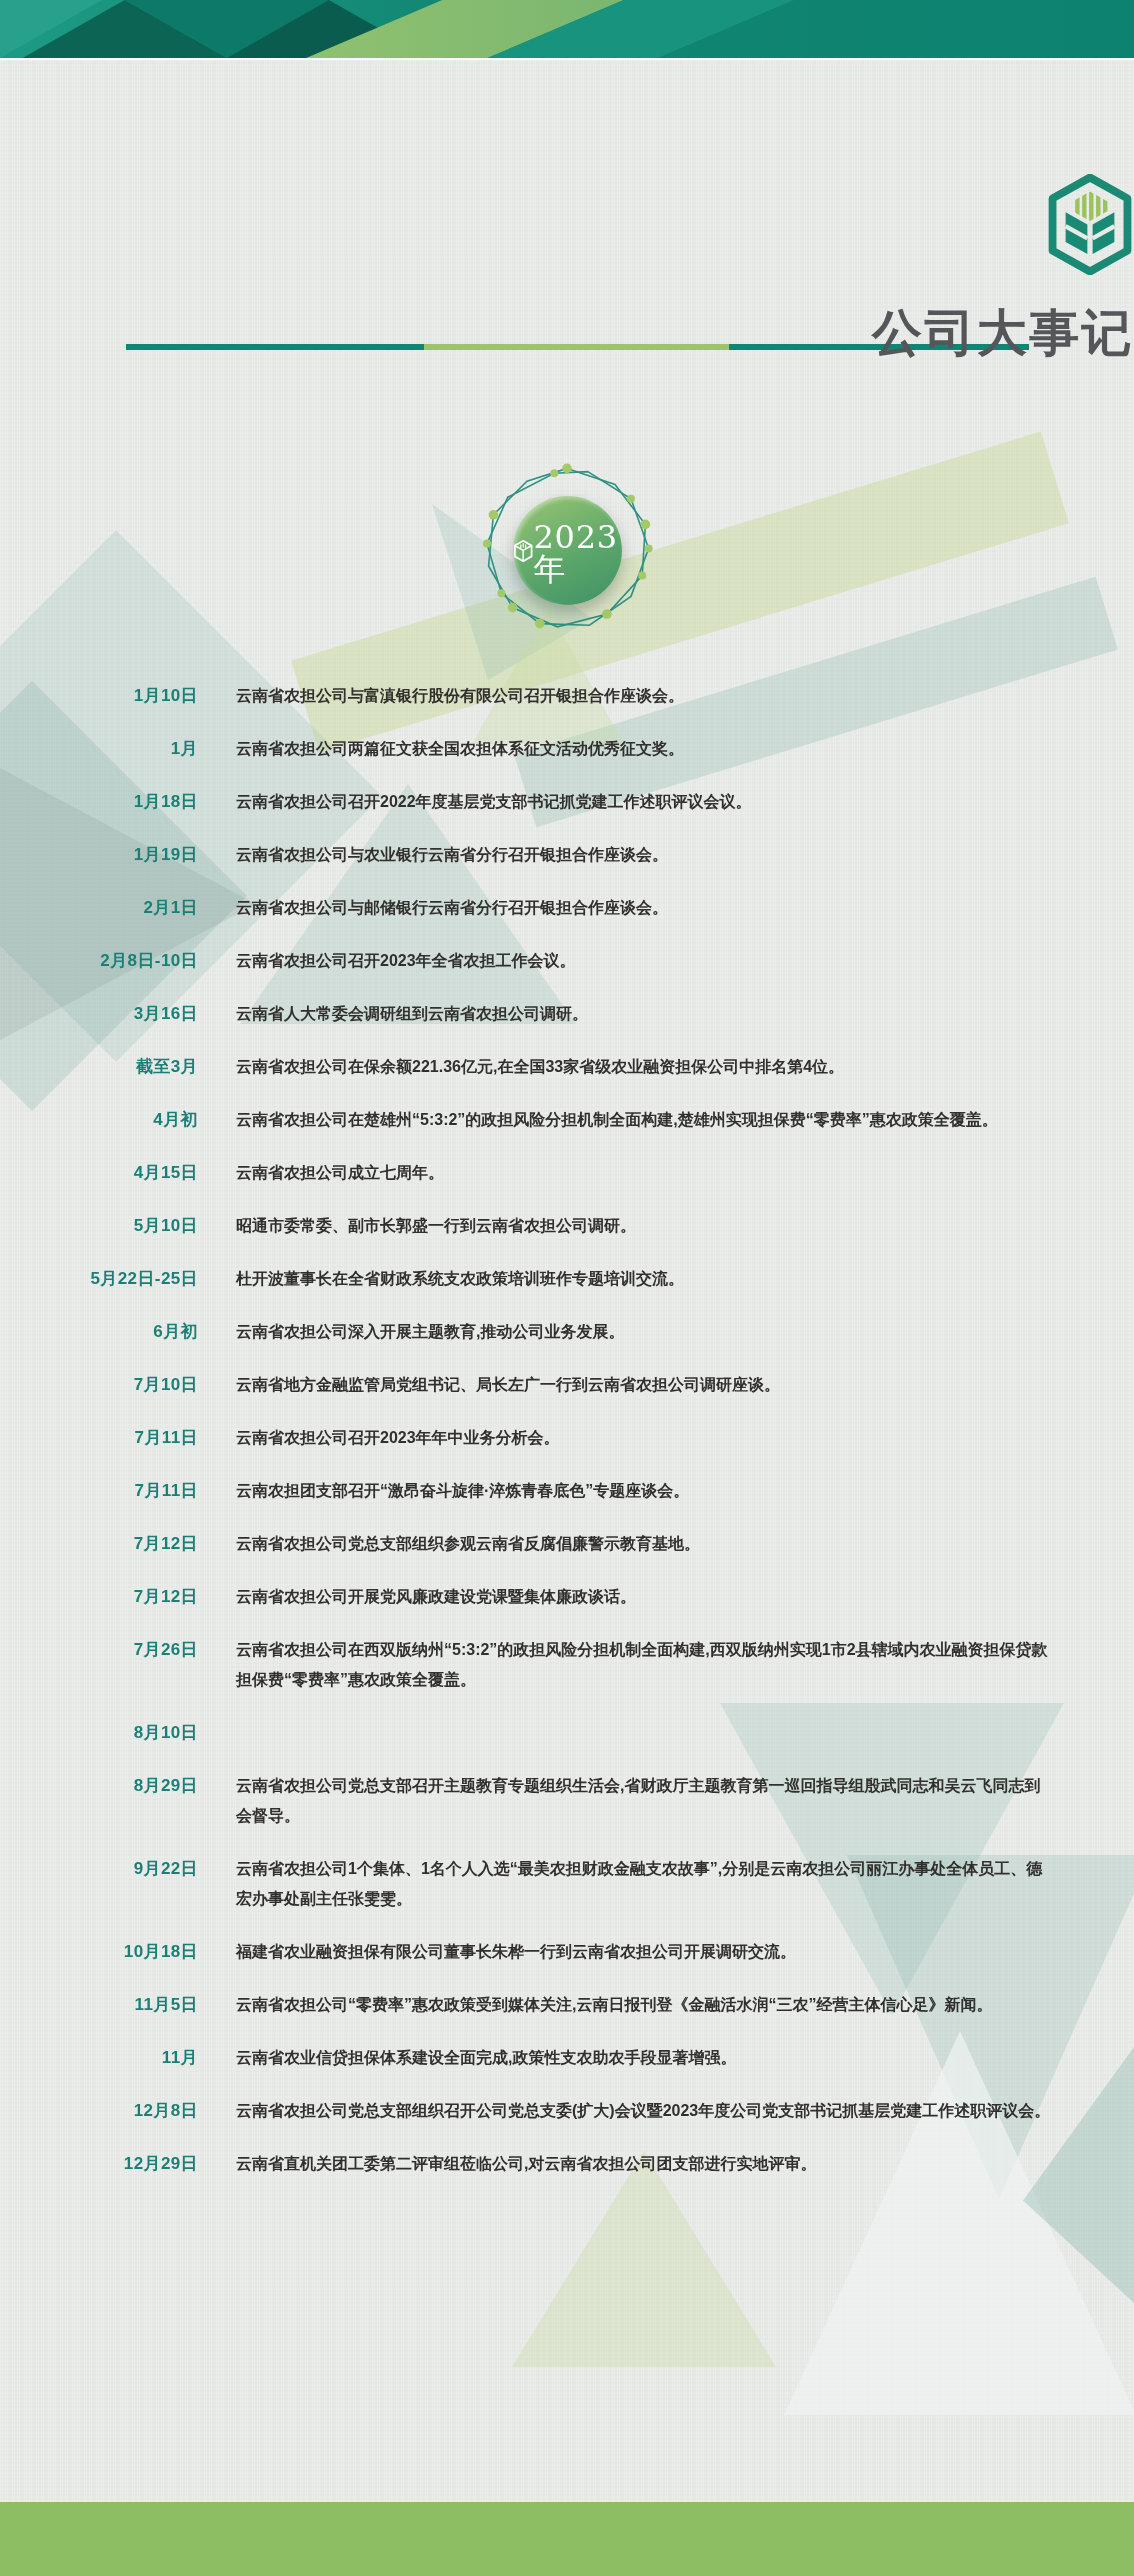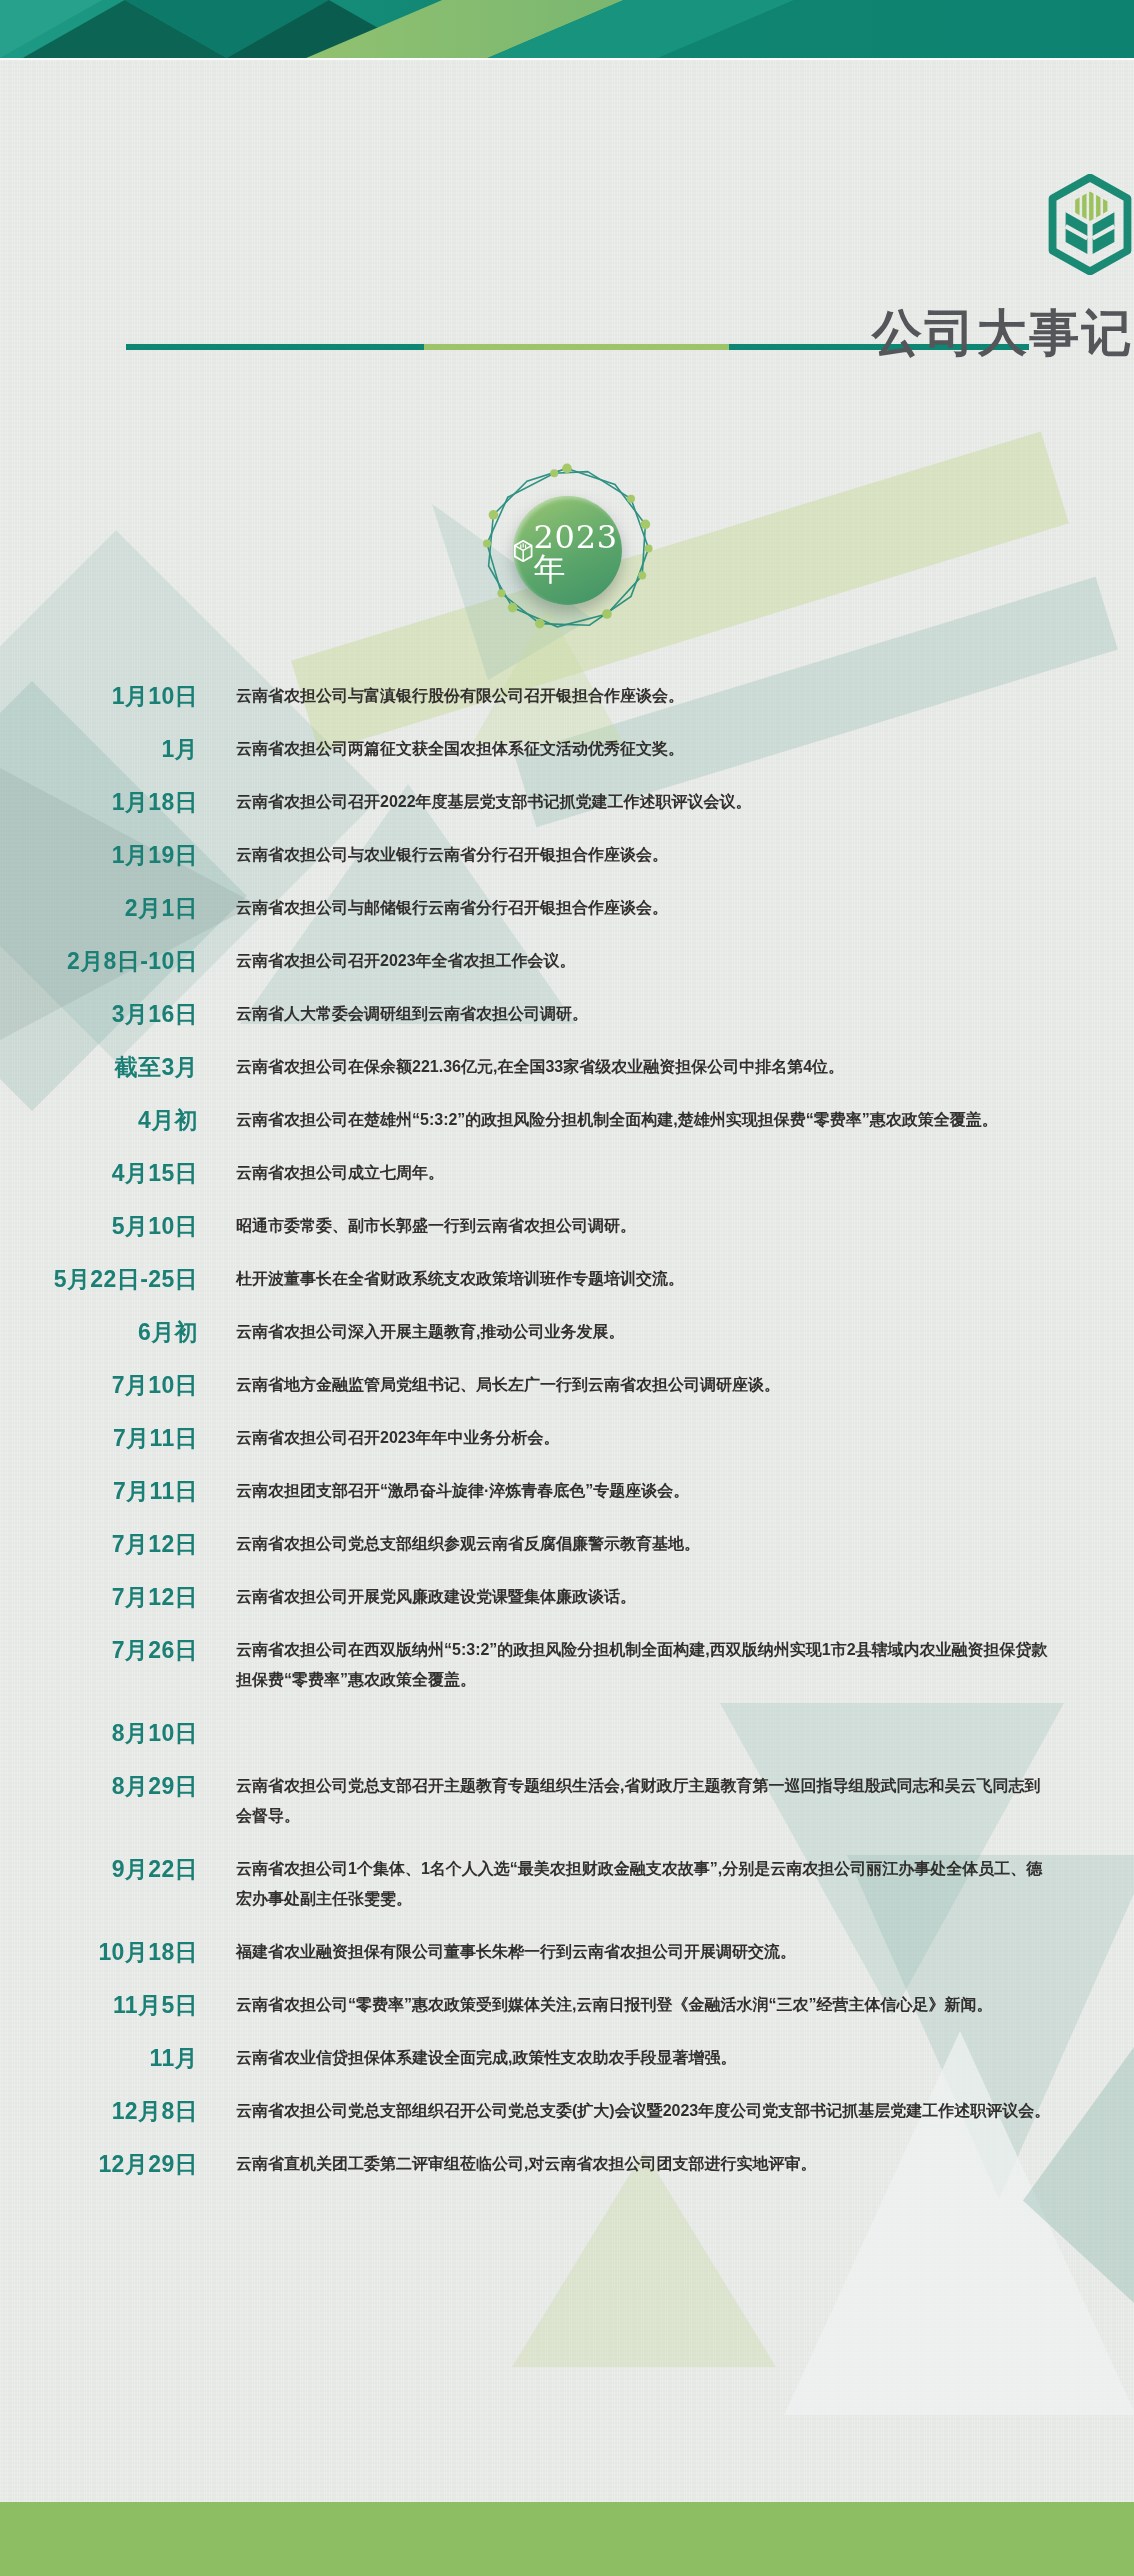--- a/index.html
+++ b/index.html
@@ -70,21 +70,21 @@
   .badge-year{
     font-family:"DejaVu Serif", serif; font-size:32px; color:#ffffff; line-height:1;
     margin-top:4.8px; letter-spacing:0.8px;
   }
 
   
   .timeline{position:absolute;top:681px;left:30px;width:1074px;z-index:2;}
   .row{display:flex;align-items:flex-start;margin-bottom:23px;}
   .date{
     width:168px; text-align:right; flex:0 0 168px;
-    color:#1a7f75; font-size:23px; font-weight:700; line-height:30px;
+    color:#1a7f75; font-size:17px; font-weight:700; line-height:30px;
     letter-spacing:0.4px;
   }
   .text{
     margin-left:38px; max-width:817px;
     color:#32302e; font-size:16px; font-weight:700; line-height:30px;
   }
 
   
   .bottom-band{position:absolute;left:0;top:2502px;width:1134px;height:74px;
     background:#8dbe63;z-index:3;}

